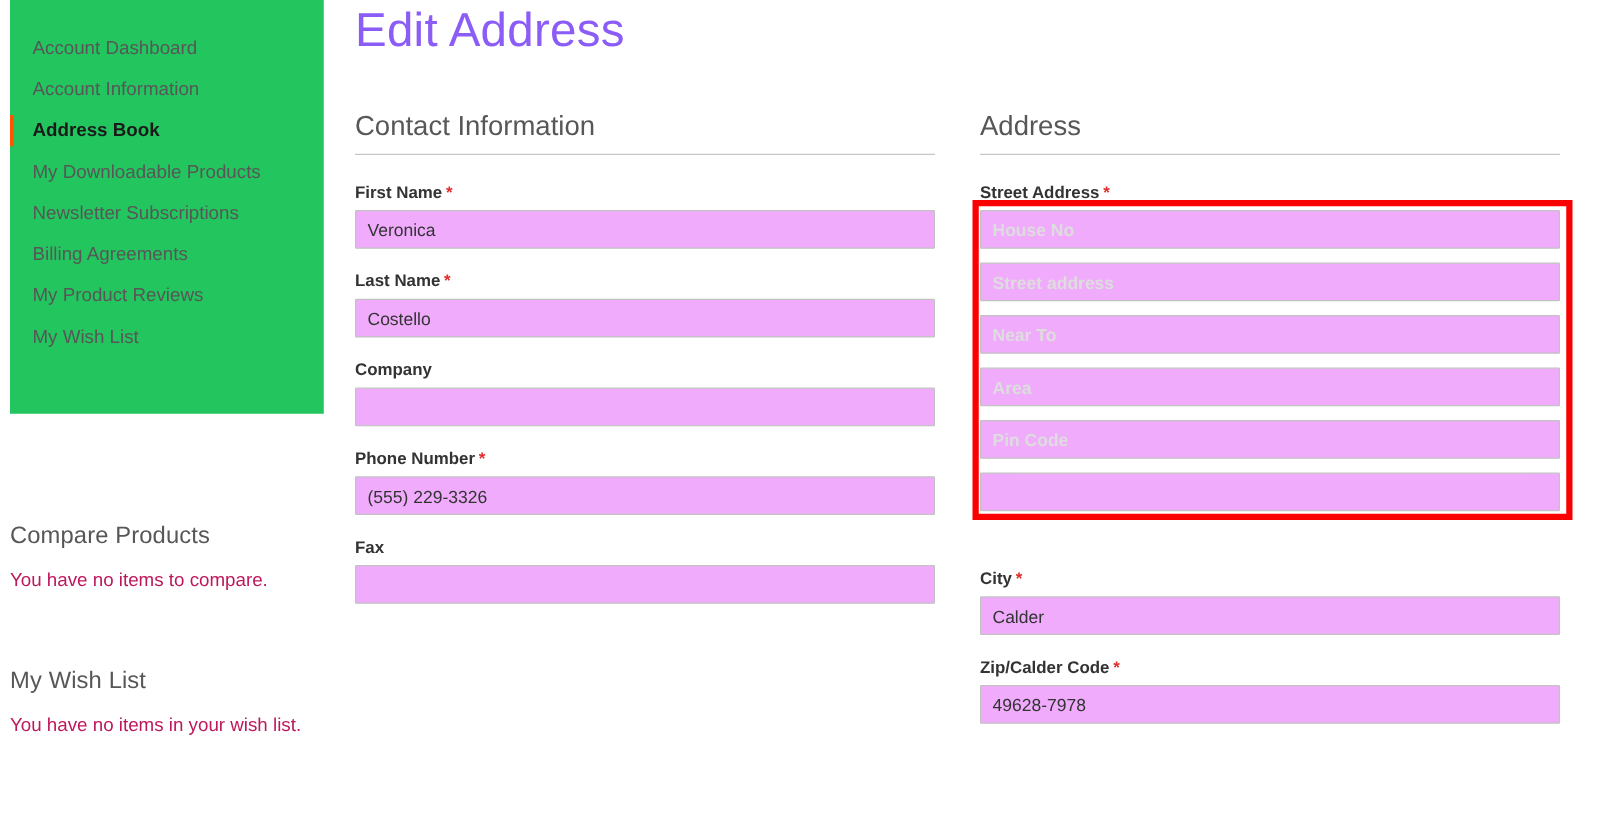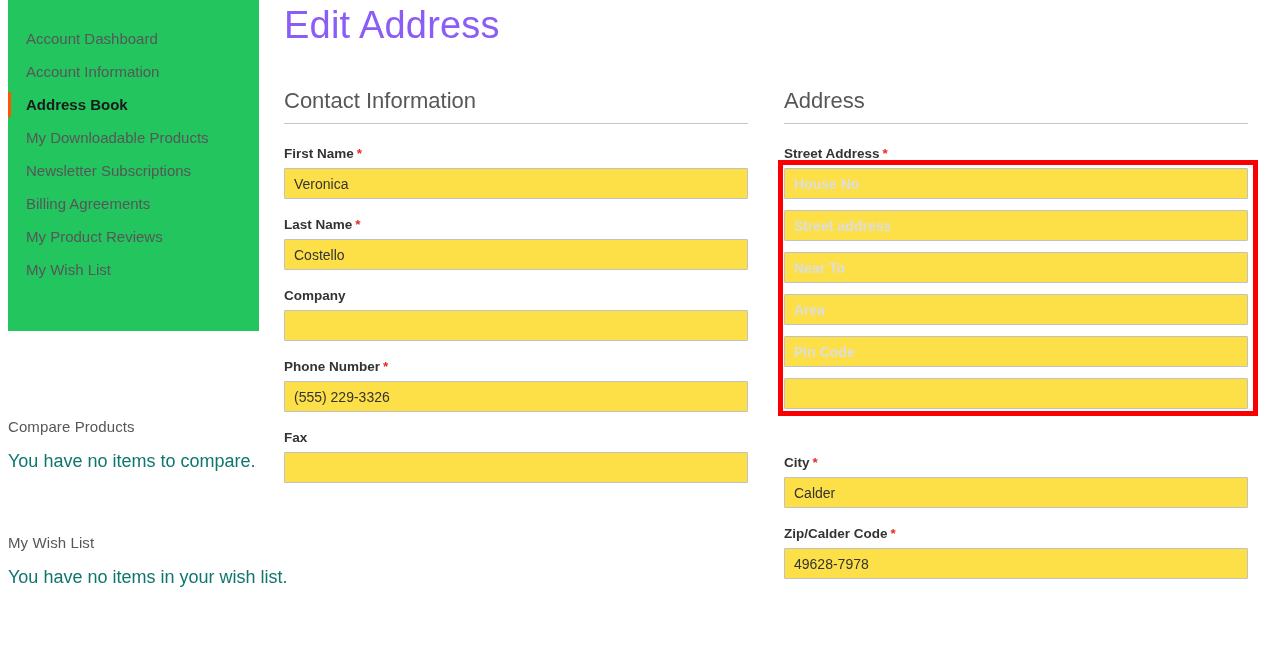--- a/index.html
+++ b/index.html
@@ -31,24 +31,24 @@
   }
   .nav-item.active { color: #1a1a1a; font-weight: bold; }
   .nav-item.active .active-bar {
     position: absolute; left: 0; top: 4px;
     width: 3px; height: 25px;
     background: #ff5501;
   }
 
   .side-block { position: absolute; left: 8px; }
   .side-block-title {
-    font-size: 15px; color: #575757; font-weight: normal;
+    font-size: 19px; color: #575757; font-weight: normal;
     margin: 0 0 16px 0; letter-spacing: .1px;
   }
-  .side-block-text { font-size: 18px; color: #0f766e; margin: 0; }
+  .side-block-text { font-size: 15px; color: #be185d; margin: 0; }
   #block-compare { top: 418px; }
   #block-wishlist { top: 534px; }
 
   
   .page-title {
     position: absolute; left: 284px; top: 4px;
     font-size: 38px; font-weight: normal; color: #8b5cf6;
     margin: 0; letter-spacing: .2px;
   }
 
@@ -70,21 +70,21 @@
     display: block;
     font-size: 13.5px; font-weight: bold; color: #333333;
     margin-bottom: 7px;
   }
   .req { color: #e02b27; font-weight: bold; margin-left: 3px; }
 
   .input {
     display: block;
     width: 100%; height: 31px;
     border: 1px solid #c2c2c2;
-    background: #fde047;
+    background: #f0abfc;
     font-family: "Liberation Sans", sans-serif;
     font-size: 14px; color: #333333;
     padding: 0 9px;
     line-height: 29px;
     border-radius: 1px;
     outline: none;
   }
   .input::placeholder { color: #dddddd; opacity: 1; }
 
   .select-wrap { position: relative; }

